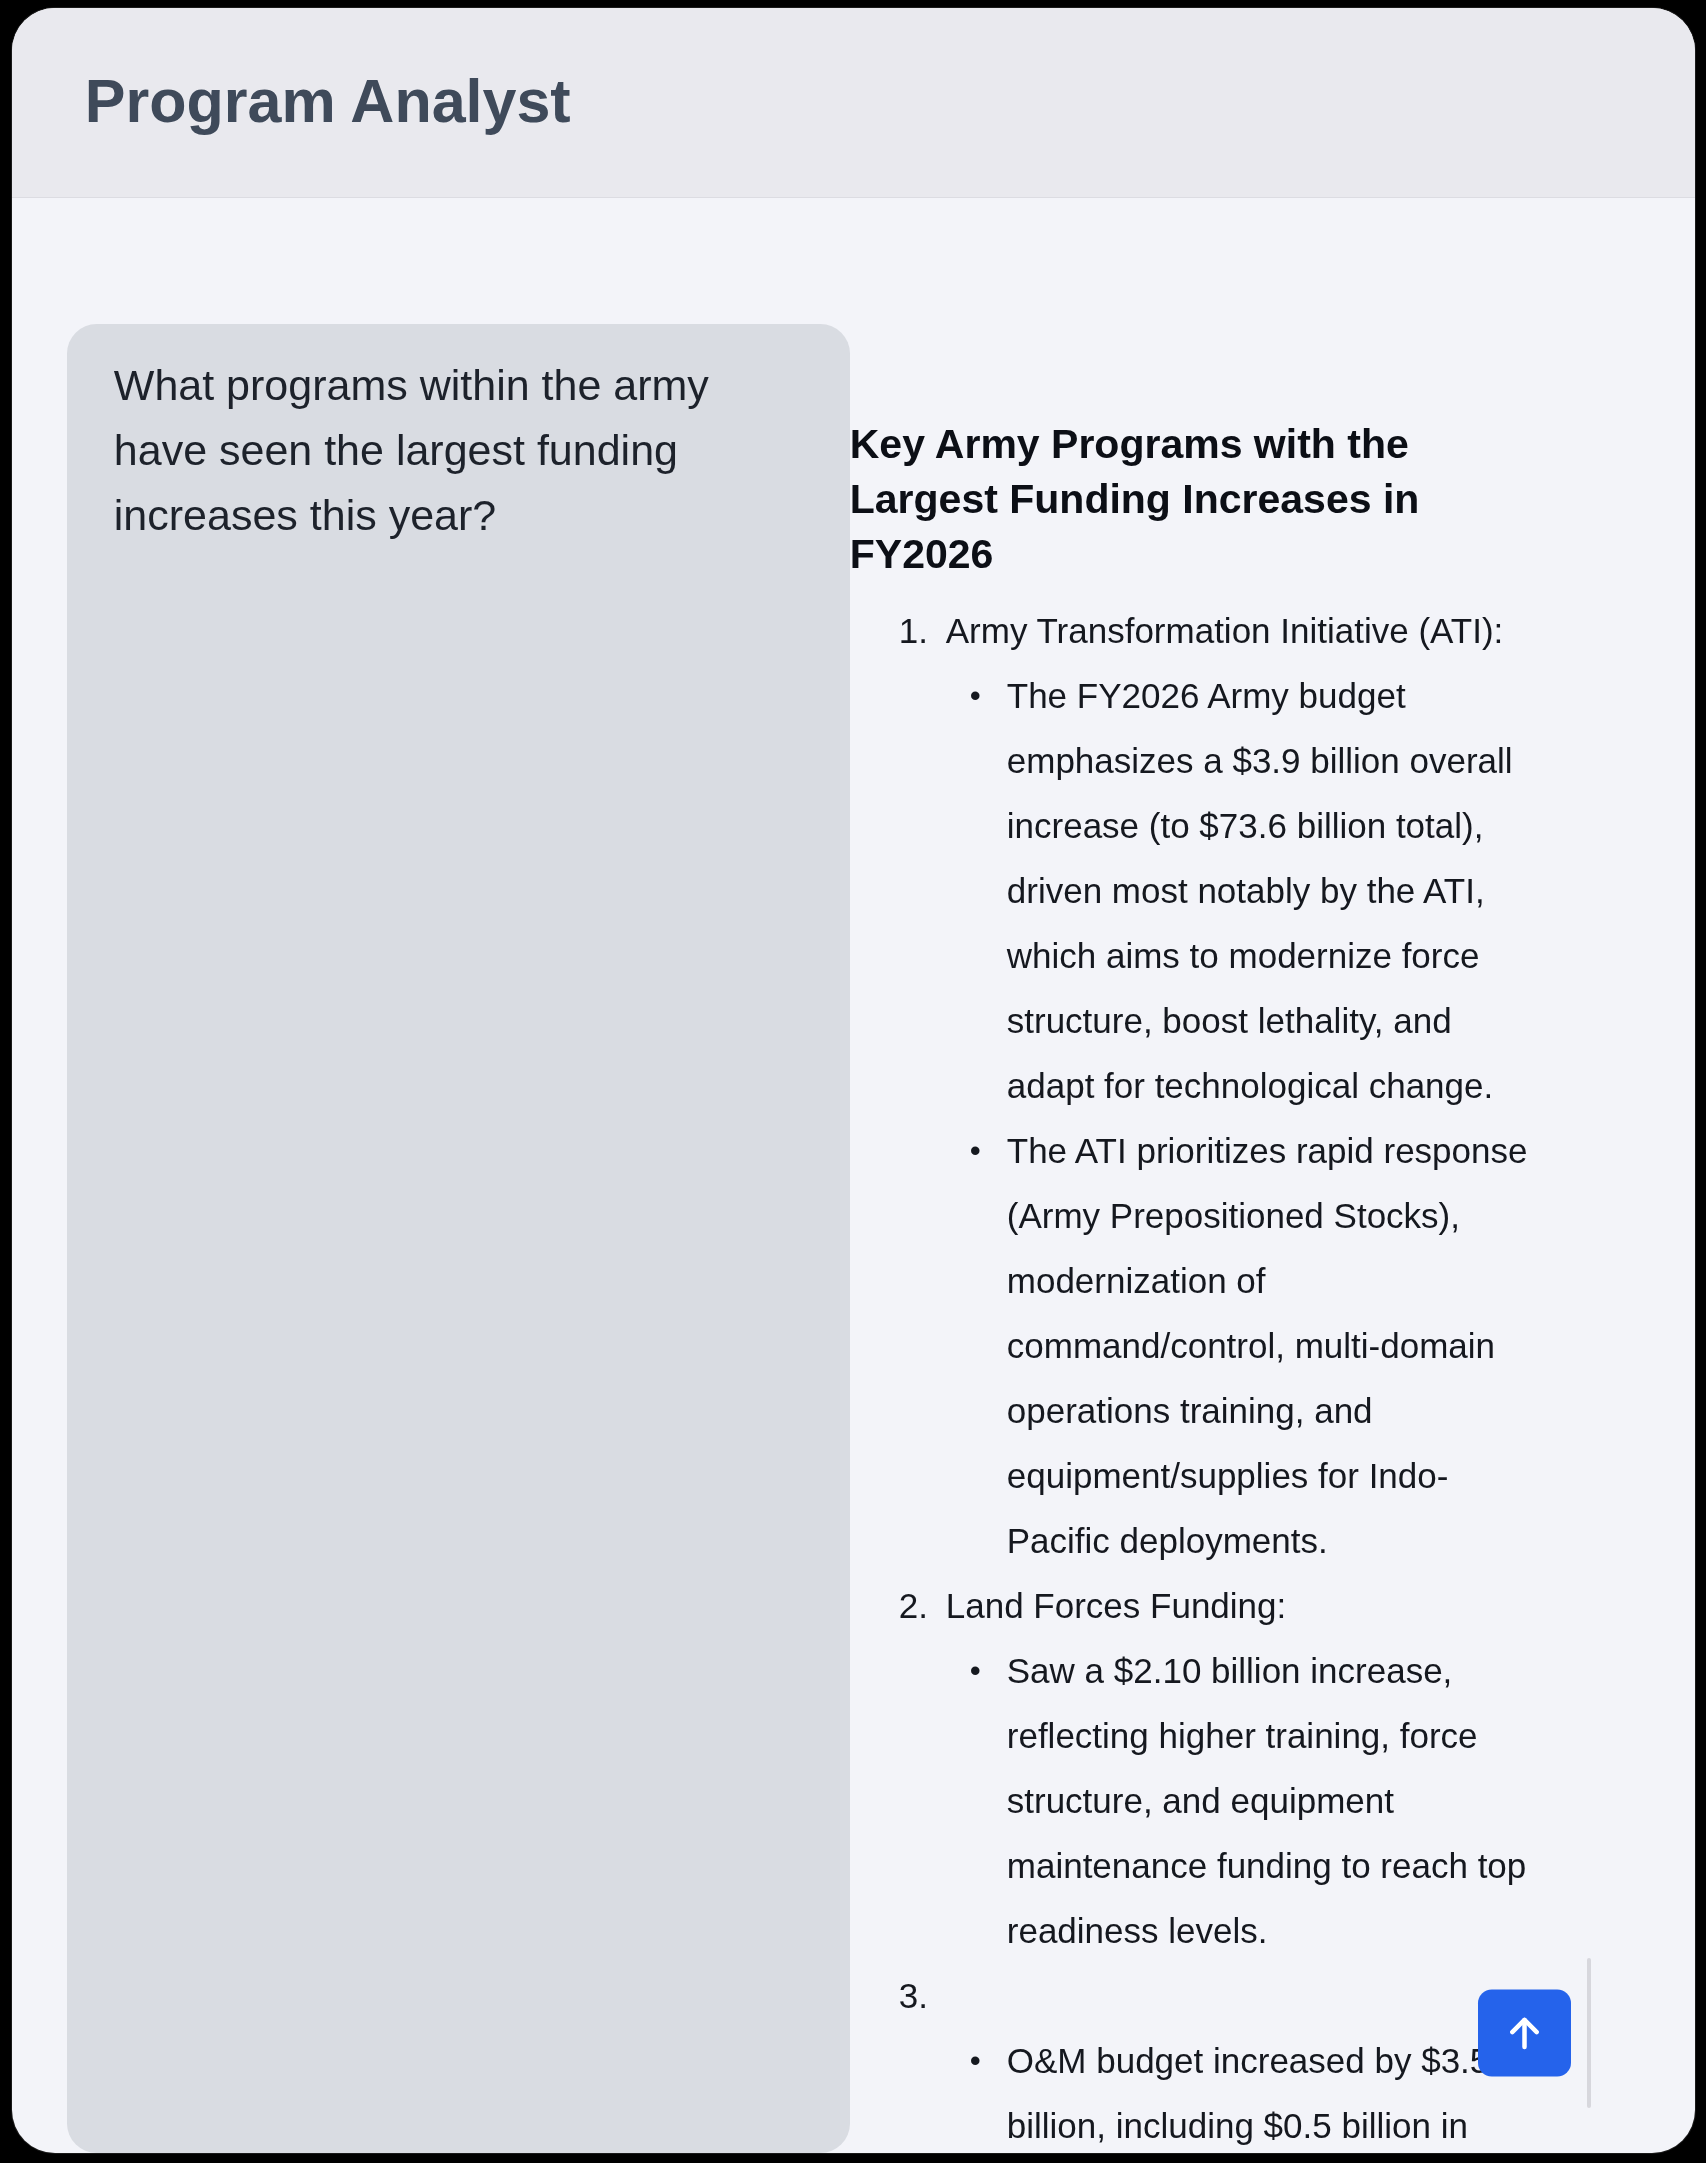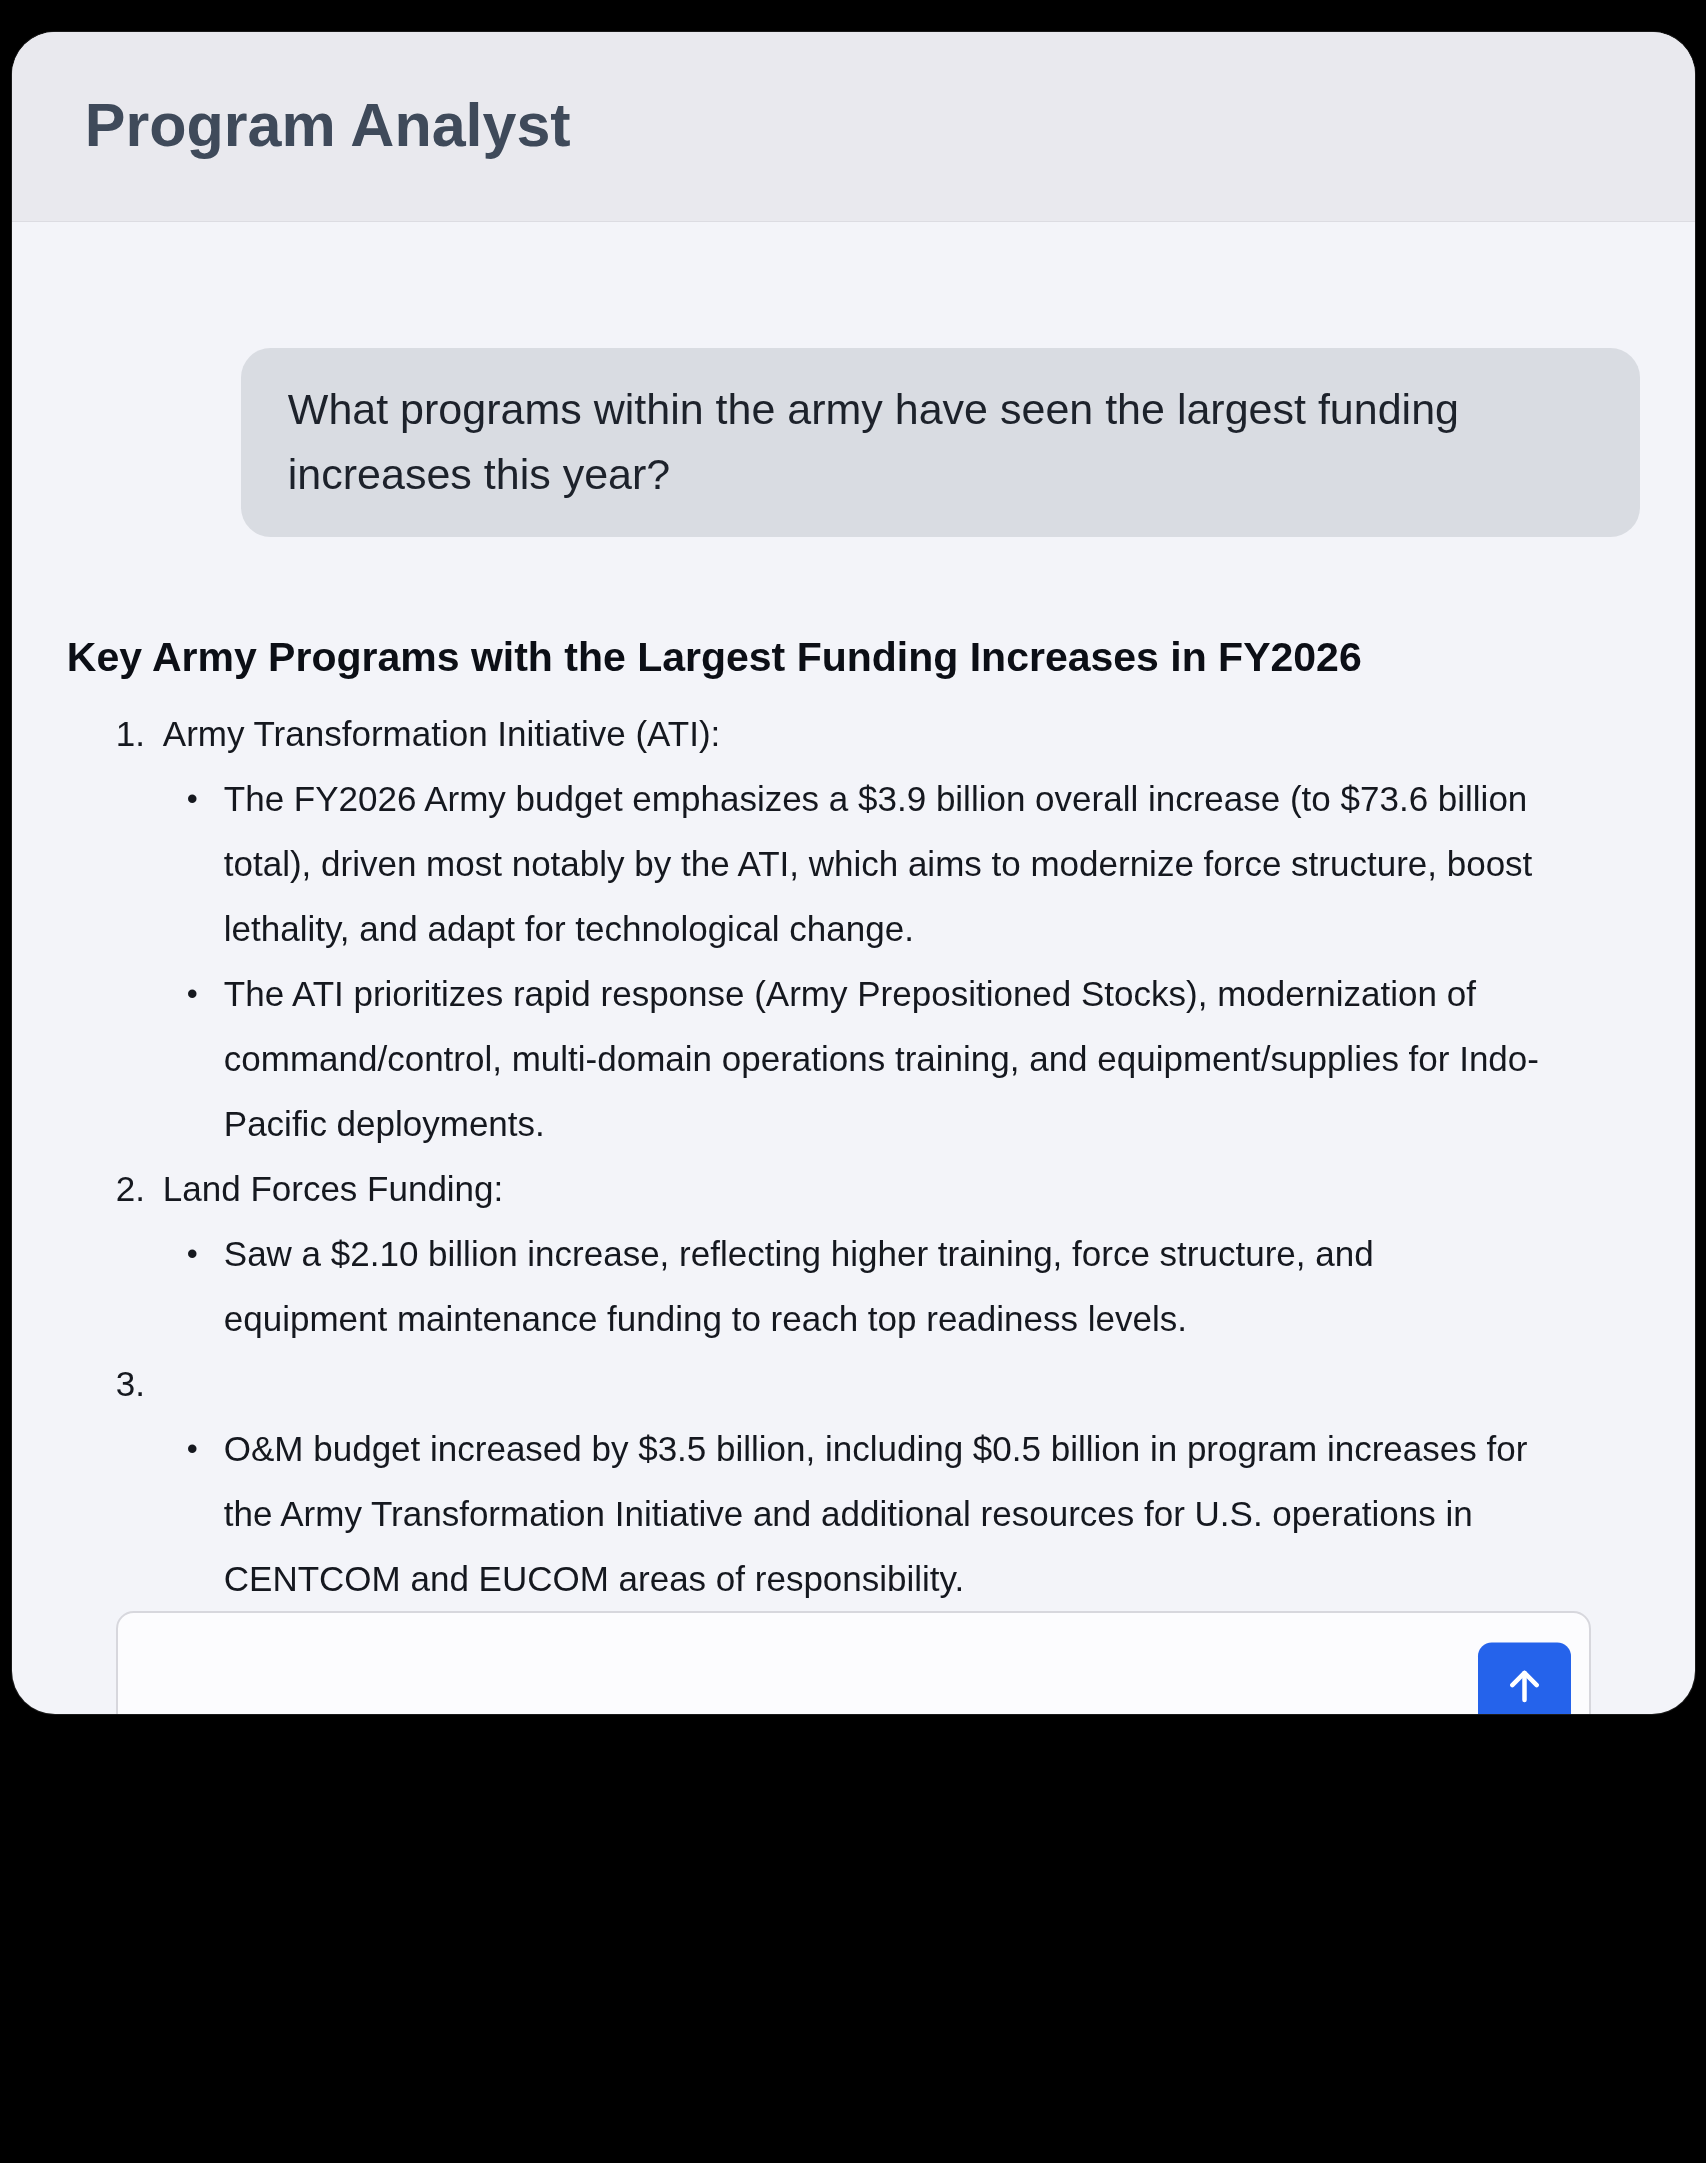--- a/index.html
+++ b/index.html
@@ -9,28 +9,27 @@
     width: 1706px;
     height: 2163px;
     background: #000;
     font-family: "Liberation Sans", sans-serif;
   }
   .app-window {
     position: absolute;
     left: 11.8px;
     top: 7.9px;
     width: 1683px;
-    height: 1682px;
+    height: 2145px;
     background: #f3f4f9;
     border-radius: 43px;
     overflow: hidden;
     display: flex;
     flex-direction: column;
     box-shadow: 0 0 0 1px rgba(255,255,255,0.10);
-    margin-top: 24px;
   }
   .app-header {
     flex: none;
     background: #e9e9ee;
     border-bottom: 1px solid #dcdce2;
     padding: 59px 73px 61px;
   }
   .app-header h1 {
     margin: 0;
     font-size: 61px;
@@ -39,21 +38,21 @@
     color: #3f4a5a;
   }
   .chat {
     flex: 1 1 auto;
     overflow: hidden;
     padding: 126px 55px 0;
     font-size: 35px;
     line-height: 65px;
     color: #15181f;
     display: flex;
-    flex-direction: column;
+    flex-direction: row;
   }
   .bubble {
     width: fit-content;
     max-width: 1399px;
     margin-left: auto;
     background: #d9dce2;
     border-radius: 29.6px;
     padding: 29.6px 47px;
     font-size: 43px;
     line-height: 65px;

